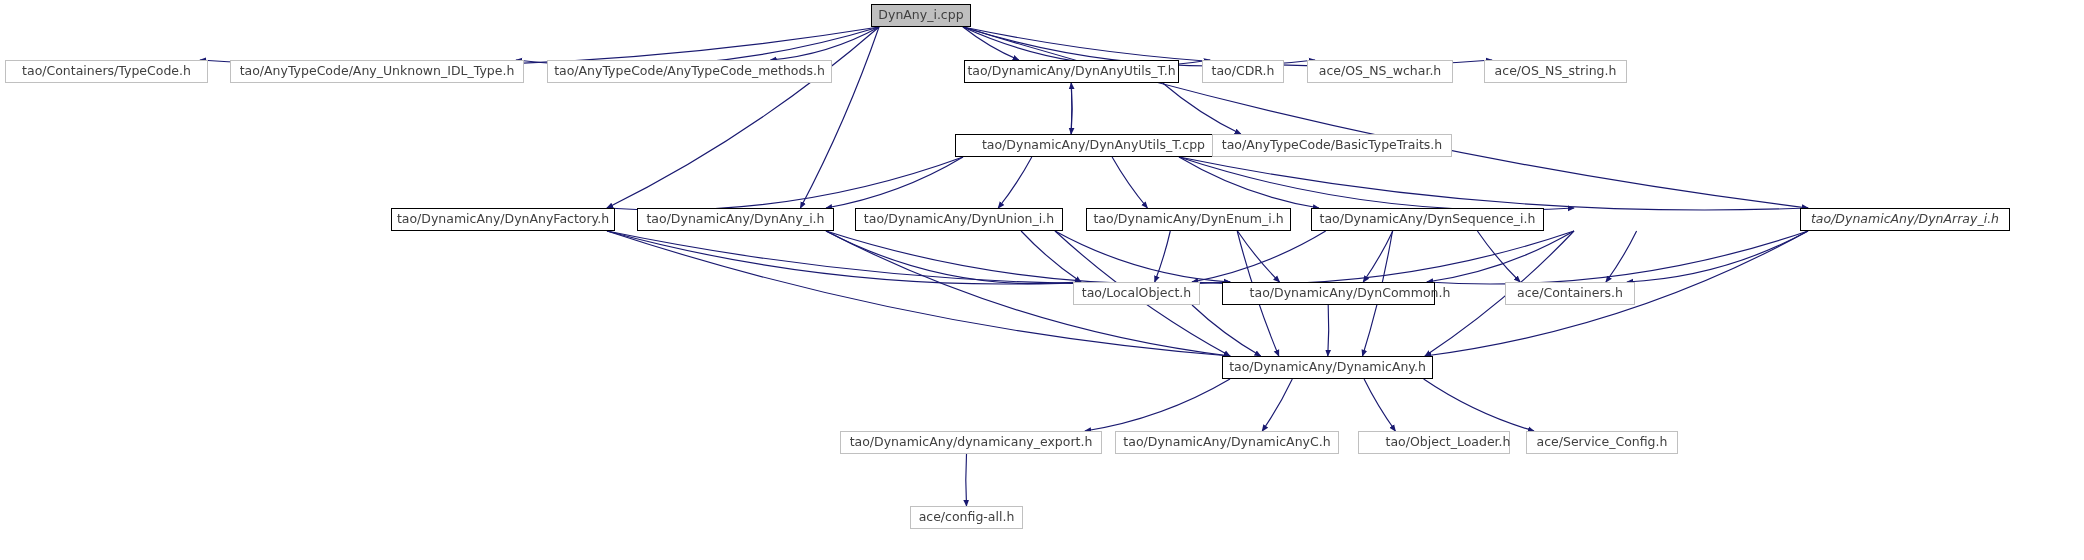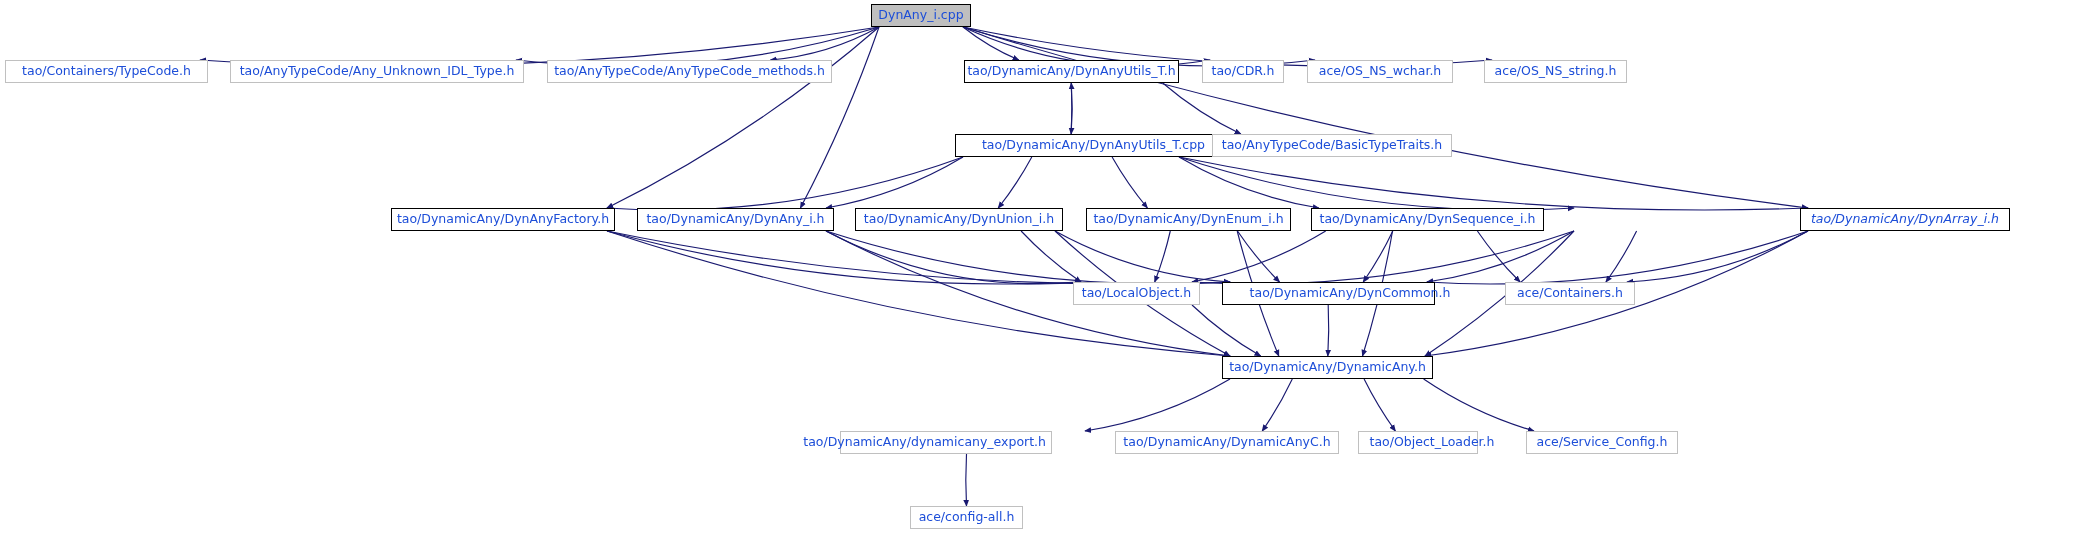--- a/index.html
+++ b/index.html
@@ -25,21 +25,21 @@
   }
   .node {
     position: absolute;
     box-sizing: border-box;
     display: flex;
     align-items: center;
     justify-content: center;
     height: 23px;
     font-size: 12.5px;
     line-height: 1;
-    color: #1d4ed8;
+    color: #404040;
     white-space: nowrap;
     background: #ffffff;
     border: 1px solid #c0c0c0;
     z-index: 2;
   }
   .node.root {
     background: #bfbfbf;
     border: 1px solid #000000;
   }
   .node.strong {
@@ -165,27 +165,27 @@
     </div>
     <div class="node strong" style="left: 1222px; top: 282px; width: 213px; padding-left: 43px;">
       <span class="node-label">tao/DynamicAny/DynCommon.h</span>
     </div>
     <div class="node" style="left: 1505px; top: 282px; width: 130px;">
       <span class="node-label">ace/Containers.h</span>
     </div>
     <div class="node strong" style="left: 1222px; top: 356px; width: 211px;">
       <span class="node-label">tao/DynamicAny/DynamicAny.h</span>
     </div>
-    <div class="node" style="left: 840px; top: 431px; width: 212px; justify-content: flex-end;">
+    <div class="node" style="left: 840px; top: 431px; width: 262px;">
       <span class="node-label">tao/DynamicAny/dynamicany_export.h</span>
     </div>
     <div class="node" style="left: 1115px; top: 431px; width: 224px;">
       <span class="node-label">tao/DynamicAny/DynamicAnyC.h</span>
     </div>
-    <div class="node" style="left: 1358px; top: 431px; width: 120px; padding-left: 28px;">
+    <div class="node" style="left: 1358px; top: 431px; width: 152px; padding-left: 28px;">
       <span class="node-label">tao/Object_Loader.h</span>
     </div>
     <div class="node" style="left: 1526px; top: 431px; width: 152px;">
       <span class="node-label">ace/Service_Config.h</span>
     </div>
     <div class="node" style="left: 910px; top: 506px; width: 113px;">
       <span class="node-label">ace/config-all.h</span>
     </div>
   </div>
 

